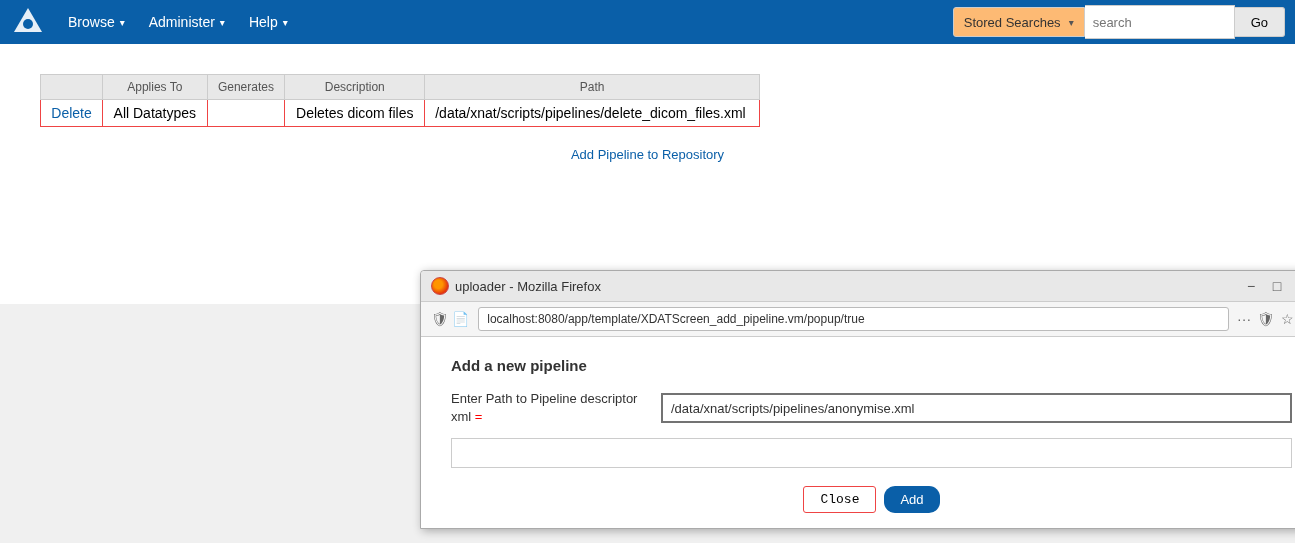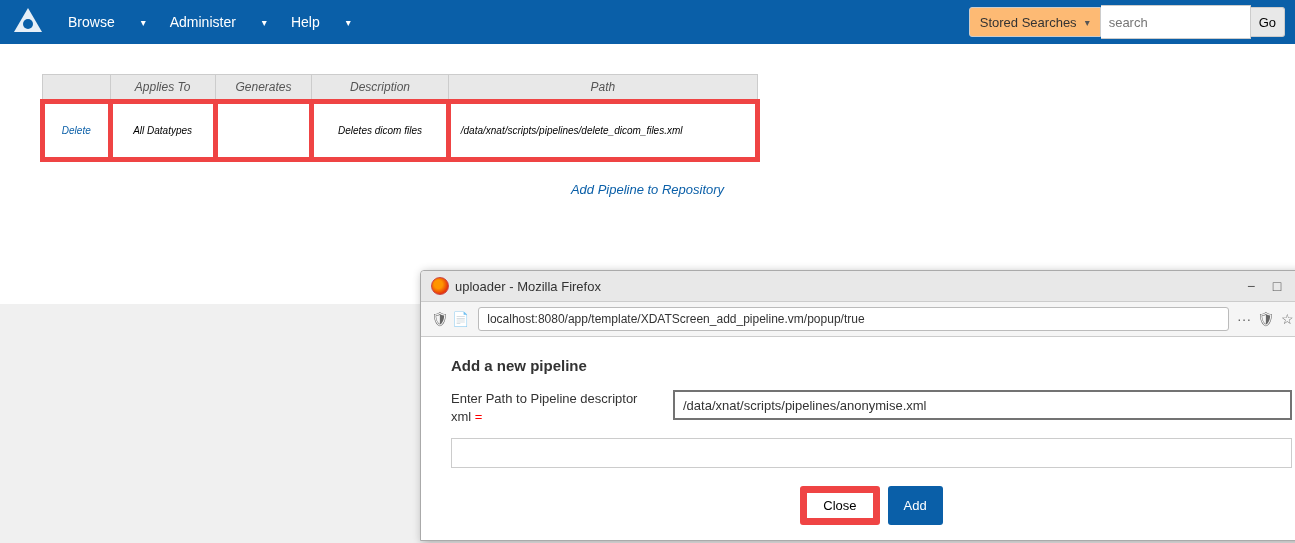--- a/index.html
+++ b/index.html
@@ -22,21 +22,20 @@
     .navbar-logo svg { width: 36px; height: 36px; }
     .nav-item {
       display: flex;
       align-items: center;
       padding: 0 12px;
       height: 44px;
       cursor: pointer;
       color: white;
       font-size: 14px;
       position: relative;
-      gap: 21px;
     }
     .nav-arrow {
       margin-left: 5px;
       font-size: 10px;
     }
     .nav-spacer { flex: 1; }
     .stored-searches-btn {
       display: flex;
       align-items: center;
       background: #fdba74;
@@ -61,54 +60,53 @@
       font-size: 13px;
       width: 150px;
       outline: none;
       color: #666;
     }
     .go-btn {
       height: 30px;
       background: #e8e8e8;
       border: 1px solid #ccc;
       border-left: none;
-      padding: 0 8px;
+      padding: 0 16px;
       cursor: pointer;
       font-size: 13px;
       border-radius: 0 3px 3px 0;
     }
 
     
     .main-content {
       background: white;
       padding: 20px 40px;
       min-height: 260px;
-      font-style: italic;
     }
 
     
     .pipeline-table {
       border-collapse: collapse;
       border: 1px solid #ccc;
       width: 720px;
       margin-top: 10px;
     }
     .pipeline-table th {
       background: #e8e8e8;
       border: 1px solid #ccc;
       padding: 5px 10px;
       font-weight: normal;
       color: #555;
       text-align: center;
       font-size: 12px;
     }
     .pipeline-table td {
-      border: 5px solid #ef4444;
-      padding: 21px 10px;
-      font-size: 10px;
+      border: 1px solid #ef4444;
+      padding: 5px 10px;
+      font-size: 14px;
       text-align: center;
     }
     .pipeline-table td:nth-child(5) { text-align: left; }
     .delete-link {
       color: #0a5fa8;
       cursor: pointer;
       text-decoration: none;
     }
     .add-pipeline-link {
       display: block;
@@ -243,22 +241,23 @@
     }
 
     .popup-title {
       font-size: 15px;
       font-weight: bold;
       color: #333;
       margin-bottom: 16px;
     }
     .form-row {
       display: flex;
+      align-items: center;
       margin-bottom: 12px;
-      gap: 22px;
+      gap: 10px;
     }
     .form-label {
       font-size: 13px;
       color: #333;
       width: 200px;
       line-height: 1.4;
     }
     .form-label .required {
       color: red;
     }
@@ -282,33 +281,34 @@
     }
     .popup-buttons {
       display: flex;
       gap: 8px;
       margin-top: 18px;
       justify-content: center;
     }
     .btn-close {
       padding: 5px 16px;
       background: white;
-      border: 7px solid #ef4444;
+      border: 1px solid #ef4444;
       cursor: pointer;
       font-size: 13px;
       border-radius: 3px;
+      font-family: Liberation Mono, monospace;
     }
     .btn-add {
       padding: 5px 16px;
       background: #0a5fa8;
       color: white;
       border: none;
       cursor: pointer;
       font-size: 13px;
-      border-radius: 3px;
+      border-radius: 11px;
     }
   </style>
 </head>
 <body>
 
 <nav class="navbar">
   <div class="navbar-logo">
     <svg viewBox="0 0 36 36" xmlns="http://www.w3.org/2000/svg">
       <polygon points="18,4 32,28 4,28" fill="white" opacity="0.9"></polygon>
       <circle cx="18" cy="20" r="5" fill="#0a5fa8"></circle>

